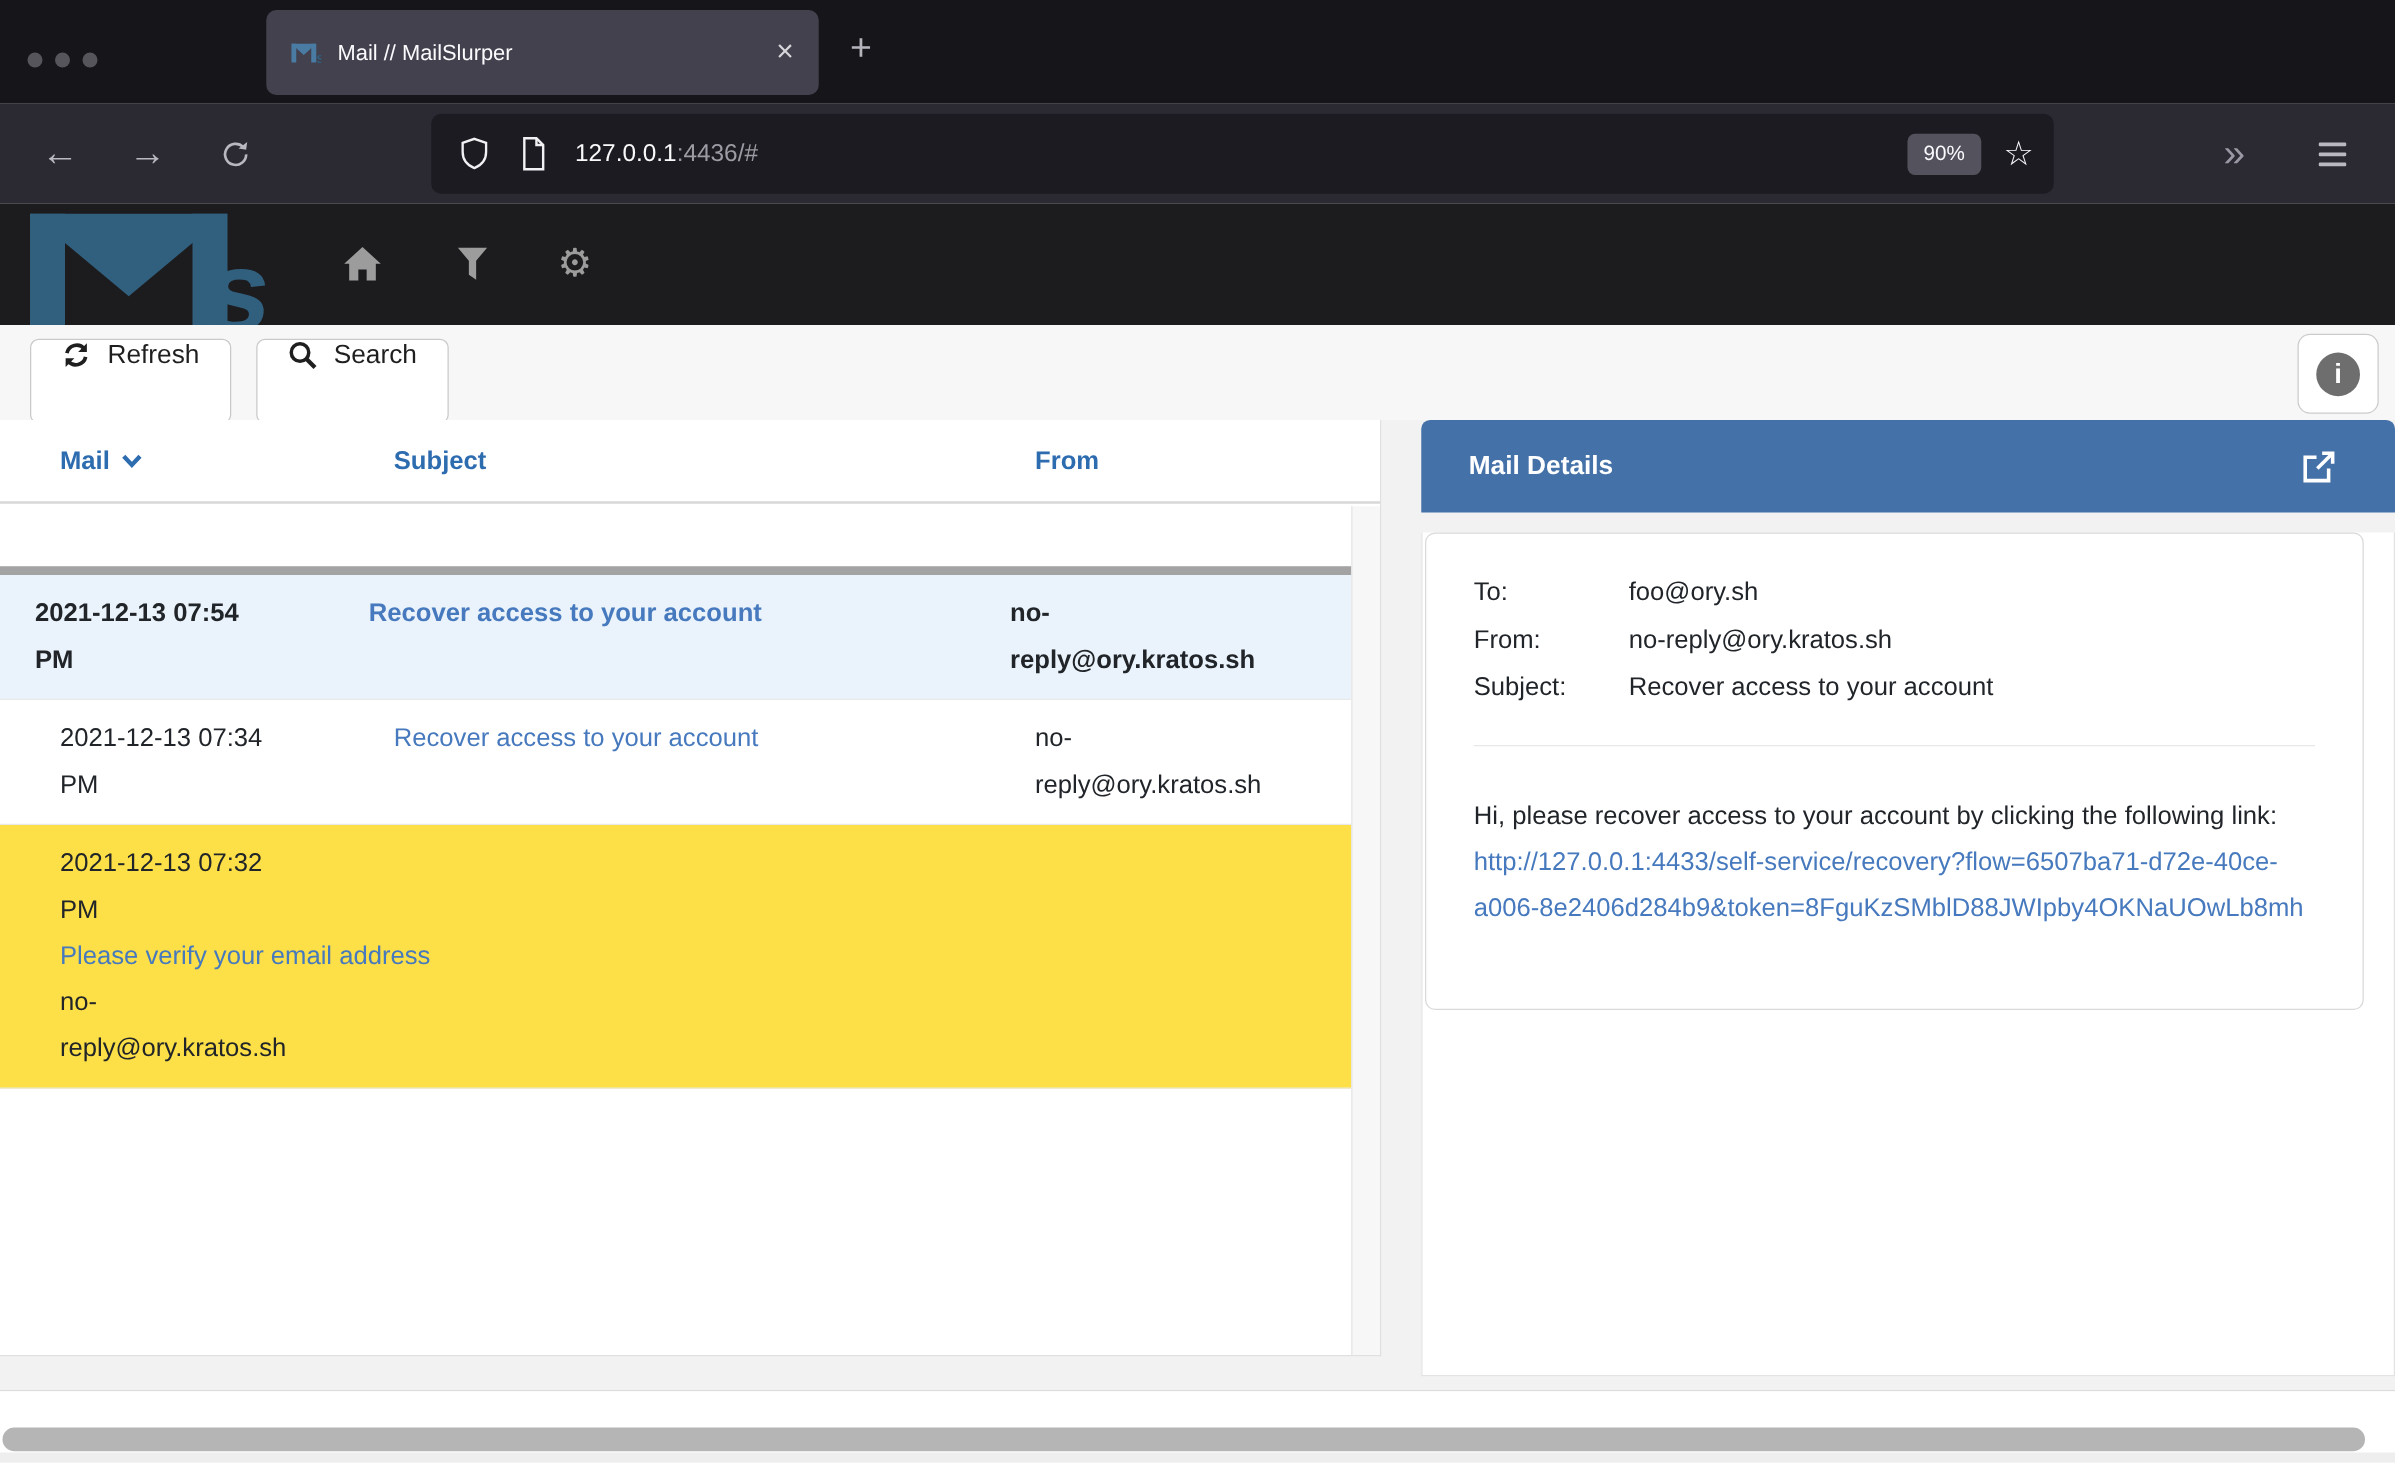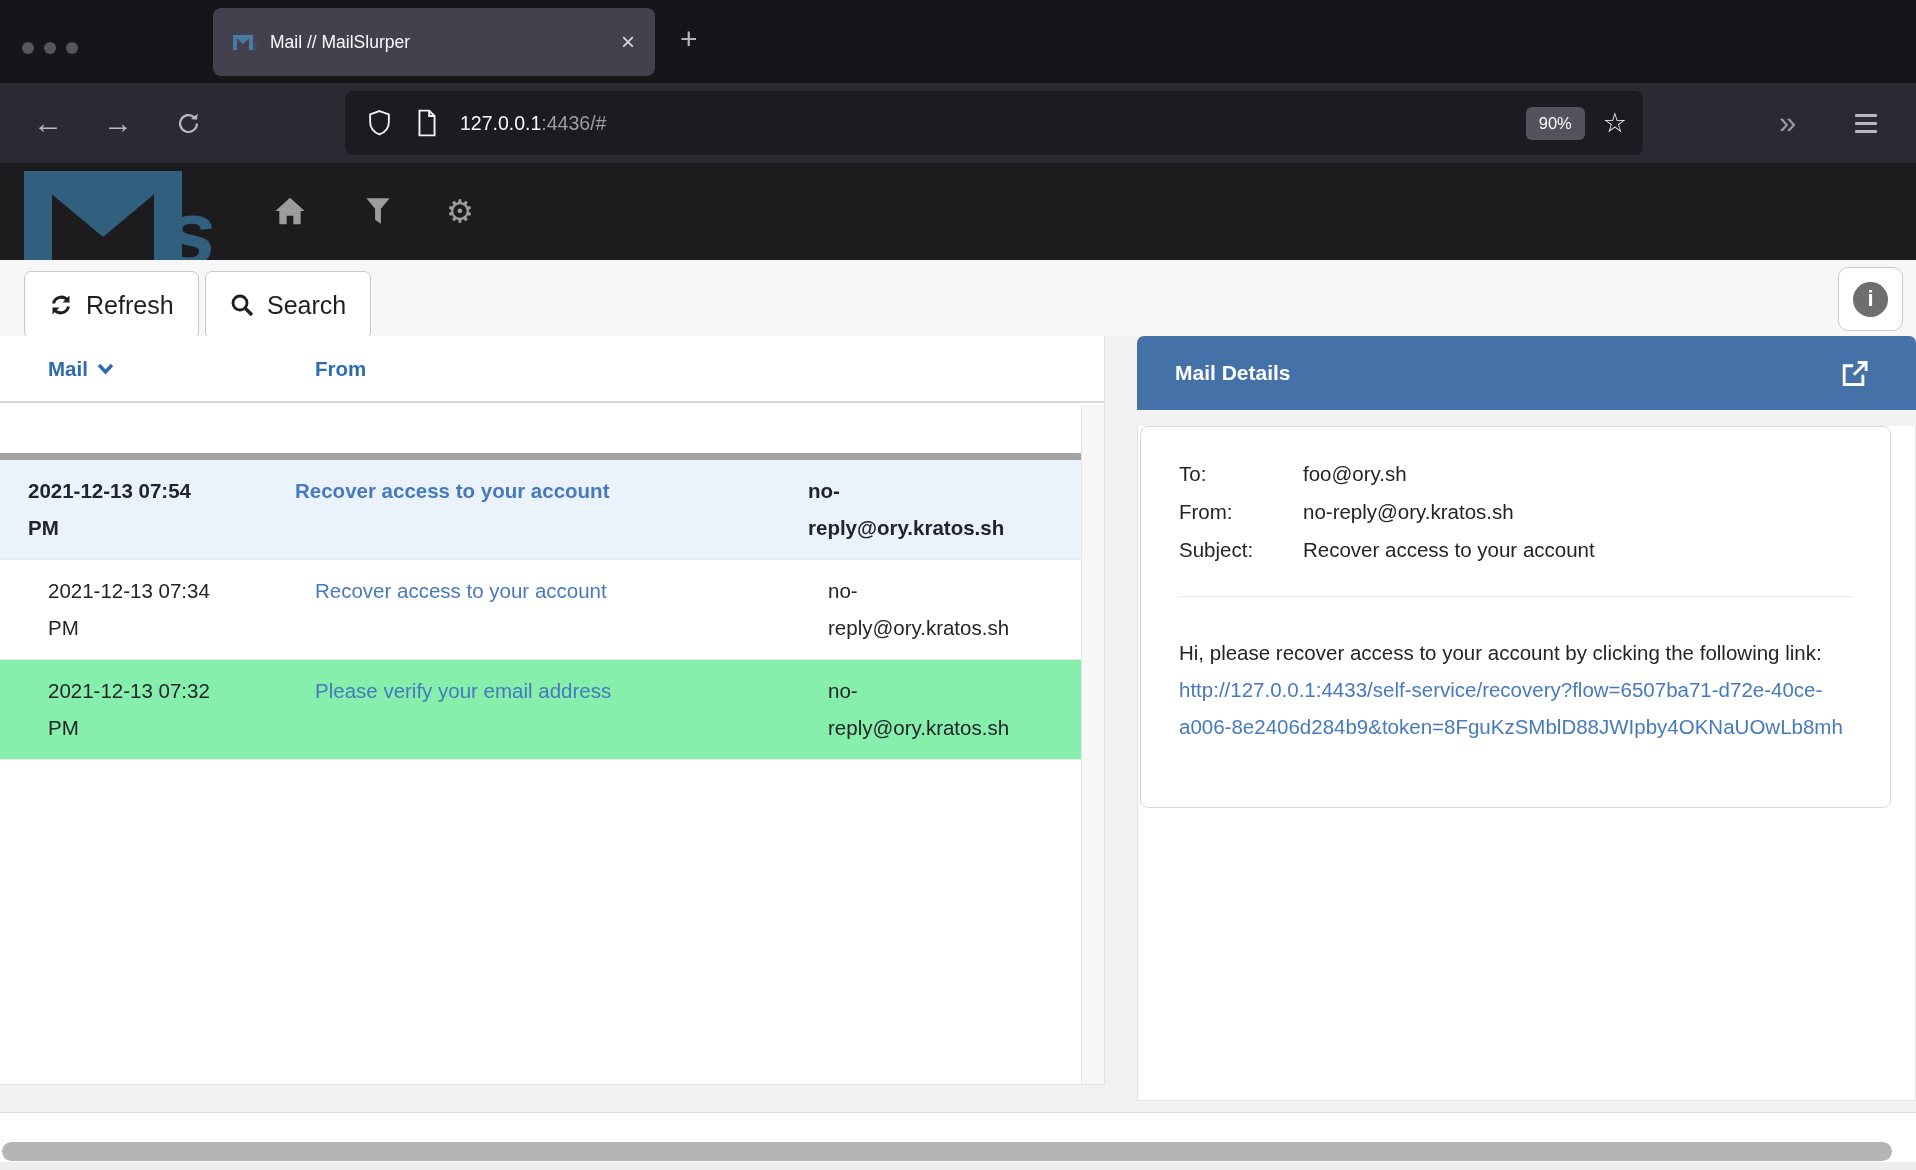--- a/index.html
+++ b/index.html
@@ -30,41 +30,41 @@
   .menu-btn i { display:block; width:22px; height:3px; background:#b9b7c0; border-radius:1px; }
 
   
   .siteheader { position:absolute; left:0; top:163px; width:1916px; height:97px; background:#1c1c1e; }
   .logo { position:absolute; left:22px; top:6px; }
   .hdr-ico { position:absolute; top:30px; width:36px; height:36px; display:flex; align-items:center; justify-content:center; }
   .hdr-gear { font-size:31px; color:#9c9c9c; line-height:1; font-family:"DejaVu Sans", sans-serif; }
 
   
   .toolbar { position:absolute; left:0; top:260px; width:1916px; height:76px; background:#f7f7f7; }
-  .btn { position:absolute; top:11px; height:68px; background:#fff; border:1px solid #c9c9c9; border-radius:7px; display:flex; align-items:center; gap:13px; padding:0 24px; font-size:25px; color:#1f1f1f; cursor:pointer; }
+  .btn { position:absolute; top:11px; height:68px; background:#fff; border:1px solid #c9c9c9; border-radius:7px; display:flex; gap:13px; padding:0 24px; font-size:21px; color:#1f1f1f; cursor:pointer; }
   .btn-refresh { left:24px; }
   .btn-search { left:205px; }
   .btn-info { position:absolute; left:1838px; top:7px; width:65px; height:64px; background:#fff; border:1px solid #cbcbcb; border-radius:10px; display:flex; align-items:center; justify-content:center; }
   .info-circle { width:35px; height:35px; border-radius:50%; background:#6e6e6e; color:#fff; font-weight:bold; font-size:22px; display:flex; align-items:center; justify-content:center; }
 
   
   .list-panel { position:absolute; left:0; top:336px; width:1105px; height:749px; background:#fff; border-right:1px solid #e0e0e0; border-bottom:1px solid #e0e0e0; }
   .thead { display:flex; align-items:center; height:67px; padding-left:48px; border-bottom:2px solid #d8d8d8; color:#2e6cb0; font-weight:bold; font-size:20.5px; }
   .col-date { width:267px; }
   .col-subject { width:513px; }
   .col-from { width:205px; }
   .thead .col-date { display:flex; align-items:center; gap:9px; }
   .row-spacer { height:50px; }
   .mrow { display:flex; padding:12px 0 13px 48px; font-size:20.5px; line-height:37px; color:#212529; border-bottom:1px solid #e9e9e9; }
   .mrow.first { border-top:7px solid #a3a3a3;padding-left:28px; }
   .mrow .col-date { padding-right:92px; }
   .mrow .col-from { width:205px; }
   .mrow a { color:#4679bd; text-decoration:none; }
   .mrow.selected { background:#eaf3fb; font-weight:bold; }
-  .mrow.striped { background:#86efac; }
+  .mrow.striped { background:#fde047;flex-direction:column; }
   .scroll-track { position:absolute; right:0; top:69px; bottom:0; width:23px; background:#f7f7f7; border-left:1px solid #e5e5e5; }
 
   
   .details-panel { position:absolute; left:1137px; top:336px; width:779px; height:749px; }
   .panel-head { height:74px; background:#4571a9; border-radius:7px 7px 0 0; display:flex; align-items:center; padding:0 46px 0 38px; }
   .panel-title { color:#fff; font-weight:bold; font-size:21px; }
   .panel-body { height:675px; background:#fff; border:1px solid #e3e3e3; border-top:none; }
   .detail-card { margin:16px 26px 0 2px; width:751px; height:382px; border:1px solid #d9d9d9; border-radius:8px; padding:28px 38px; }
   .meta-row { display:flex; line-height:38px; font-size:20.5px; color:#212529; }
   .meta-label { width:124px; }
@@ -186,20 +186,21 @@
   </div>
 
   <div class="list-panel">
     <div class="thead">
       <div class="col-date">
         <span>Mail</span>
         <svg width="17" height="12" viewBox="0 0 17 12">
           <polyline points="2,2 8.5,9 15,2" fill="none" stroke="#2e6cb0" stroke-width="3.4"></polyline>
         </svg>
       </div>
+      <div class="col-subject">Subject</div>
       <div class="col-from">From</div>
     </div>
 
     <div class="row-spacer"></div>
 
     <div class="mrow selected first">
       <div class="col-date">2021-12-13 07:54 PM</div>
       <div class="col-subject"><a href="#">Recover access to your account</a></div>
       <div class="col-from">no-reply@ory.kratos.sh</div>
     </div>

